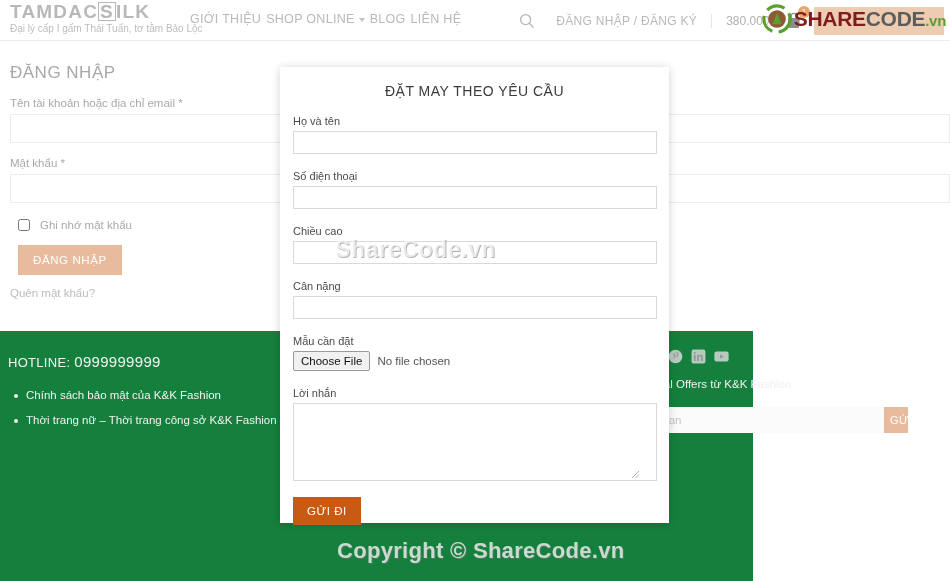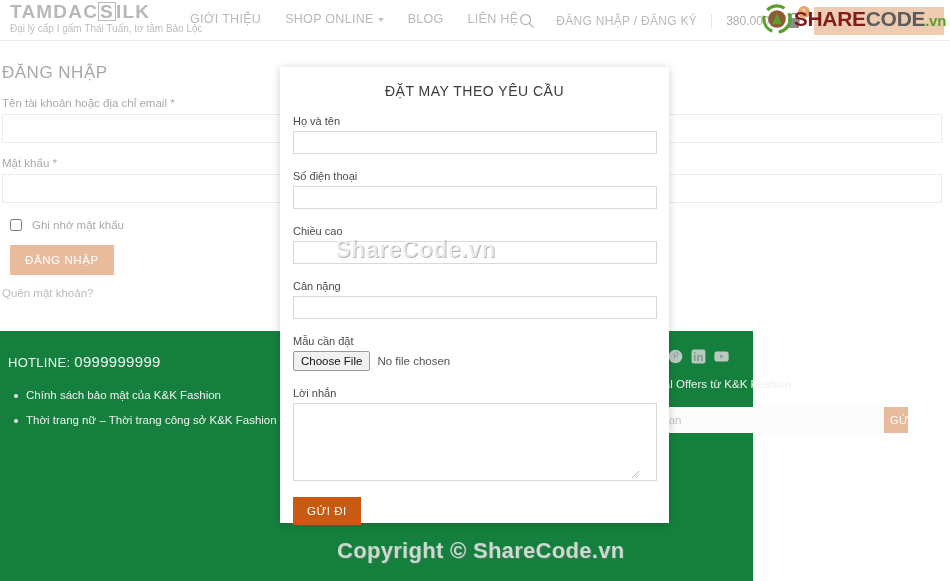--- a/index.html
+++ b/index.html
@@ -31,21 +31,21 @@
   .brand-logo .boxed {
     display: inline-block;
     border: 1.5px solid #b8b8b8;
     padding: 0 1px; line-height: 17px;
     margin: 0 0px;
   }
   .brand-tag {
     font-size: 10px; color: #bdbdbd; line-height: 12px;
     margin-top: 1px; white-space: nowrap;
   }
-  .nav { position: absolute; left: 190px; top: 12px; display: flex; gap: 24px; align-items: center; text-align: center; }
+  .nav { position: absolute; left: 190px; top: 12px; display: flex; gap: 5px; align-items: center; text-align: center; }
   .nav a {
     font-size: 12.5px; color: #b9b9b9; text-decoration: none;
     letter-spacing: 0.3px; white-space: nowrap;
   }
   .caret {
     display: inline-block; margin-left: 4px;
     border-left: 3.5px solid transparent; border-right: 3.5px solid transparent;
     border-top: 4px solid #c3c3c3; vertical-align: middle;
   }
   .hdr-right { position: absolute; right: 6px; top: 0; height: 41px; display: flex; align-items: center; }
@@ -66,21 +66,21 @@
     background: #e8a76a; color: #fff; font-size: 8px;
     width: 12px; height: 12px; border-radius: 50%;
     display: flex; align-items: center; justify-content: center; line-height: 1;
   }
   .hdr-orange-btn {
     margin-left: 10px; height: 28px; width: 130px;
     background: #eeccb2; border-radius: 1px;
   }
 
   
-  .login-area { position: absolute; left: 0; top: 41px; width: 950px; }
+  .login-area { position: absolute; left: 0; top: 41px; width: 950px; padding-left: 8px; }
   .login-title {
     font-size: 17px; color: #a8a8a8; letter-spacing: .5px;
     margin: 22px 0 0 2px; font-weight: normal;
   }
   .fld-label { font-size: 11.5px; color: #a9a9a9; margin: 14px 0 5px 2px; }
   .login-input {
     display: block; width: 940px; height: 29px;
     border: 1px solid #ececec; background: #fff; outline: none;
     font-size: 12px; color: #666; padding: 0 8px; margin-left: 2px;
   }
@@ -245,21 +245,21 @@
 
     <div class="fld-label">Mật khẩu *</div>
     <input class="login-input" type="password" value="" style="">
 
     <div class="remember-row">
       <input type="checkbox" style="">
       <span class="remember-lbl">Ghi nhớ mật khẩu</span>
     </div>
 
     <button class="login-btn">ĐĂNG NHẬP</button>
-    <a class="forgot" href="#">Quên mật khoản?</a>
+    <a class="forgot" href="#">Quên mật khẩu?</a>
   </div>
 
   <div class="footer">
     <div class="ft-hotline"><span>HOTLINE: </span><span class="num">0999999999</span></div>
 
     <ul class="ft-list">
       <li><span>Chính sách bảo mật của K&amp;K Fashion</span></li>
       <li><span>Thời trang nữ – Thời trang công sở K&amp;K Fashion 2019</span></li>
     </ul>
   </div>

